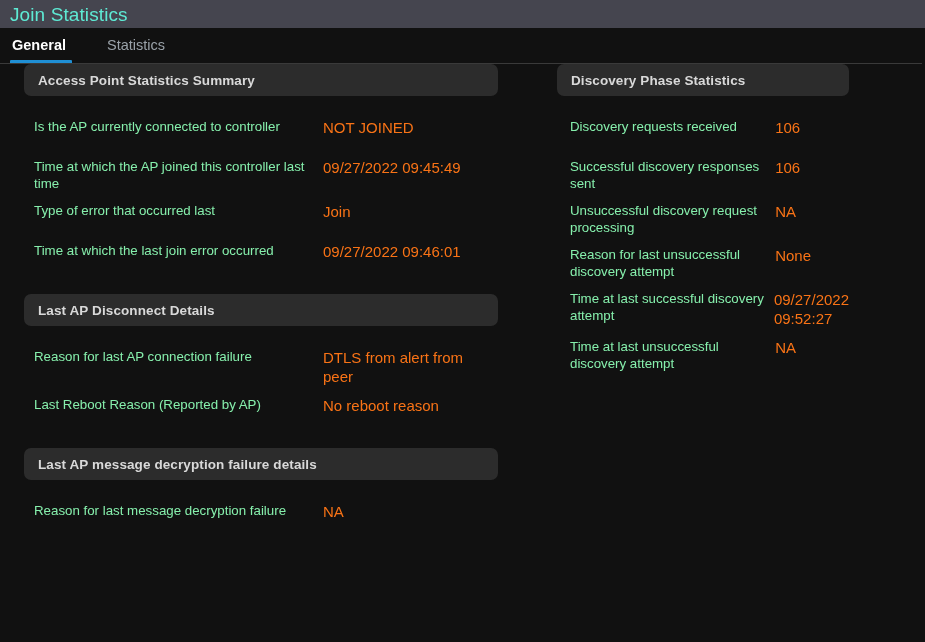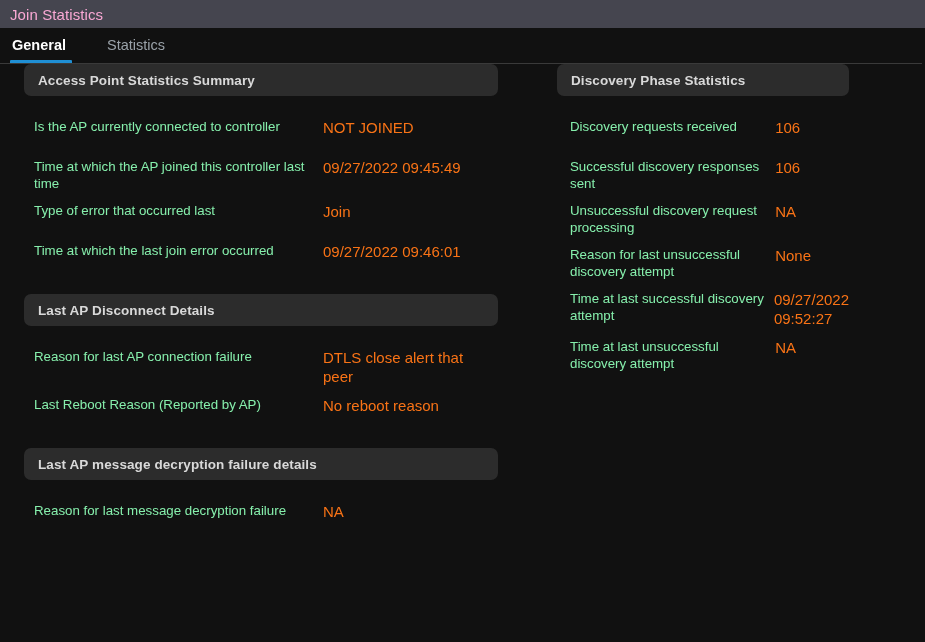--- a/index.html
+++ b/index.html
@@ -19,22 +19,22 @@
   
   .titlebar {
     height: 28px;
     background: #45454f;
     display: flex;
     align-items: center;
     padding: 0 0 0 10px;
     box-sizing: border-box;
   }
   .titlebar-text {
-    font-size: 15px;
-    color: #f9a8d4;
+    font-size: 19px;
+    color: #5eead4;
     letter-spacing: 0.1px;
     line-height: 1;
   }
 
   
   .tabstrip {
     position: relative;
     height: 36px;
     background: #111111;
   }
@@ -193,21 +193,21 @@
 
     <div class="spacer-panel"></div>
 
     <div class="panel">
       <div class="panel-header">
         <span class="panel-header-text">Last AP Disconnect Details</span>
       </div>
       <div class="rows">
         <div class="row">
           <div class="row-label">Reason for last AP connection failure</div>
-          <div class="row-value">DTLS close alert that peer</div>
+          <div class="row-value">DTLS from alert from peer</div>
         </div>
         <div class="row">
           <div class="row-label">Last Reboot Reason (Reported by AP)</div>
           <div class="row-value">No reboot reason</div>
         </div>
       </div>
     </div>
 
     <div class="spacer-panel"></div>
 

